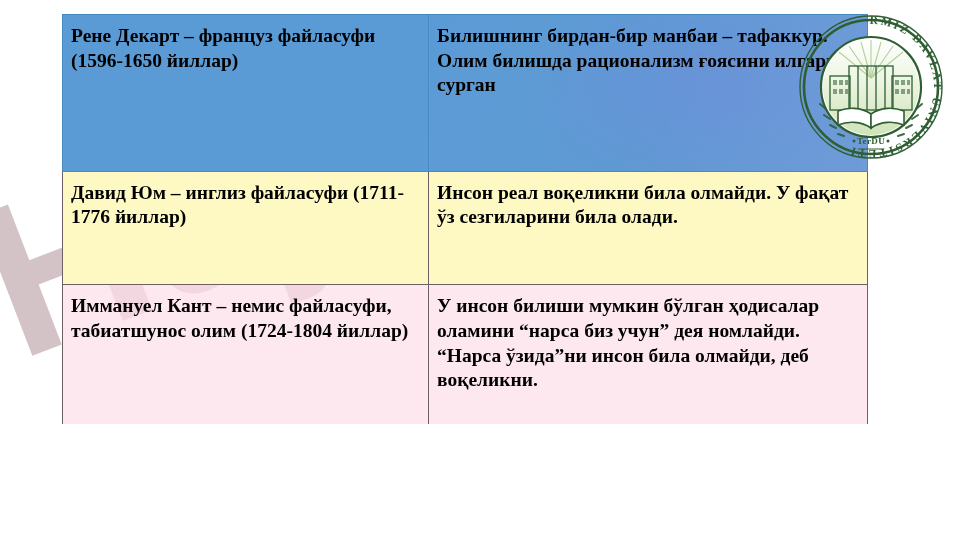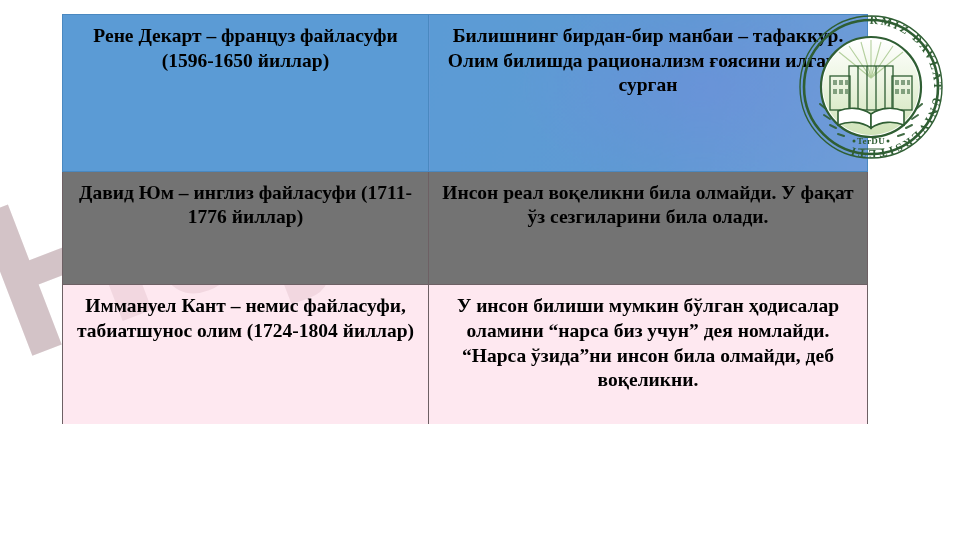--- a/index.html
+++ b/index.html
@@ -16,21 +16,20 @@
     position: relative;
   }
 
   .slide {
     position: absolute;
     inset: 0;
     width: 961px;
     height: 424px;
     background: #ffffff;
     overflow: hidden;
-    text-align: center;
   }
 
   
   .watermark-layer {
     position: absolute;
     inset: 0;
     overflow: hidden;
     pointer-events: none;
     z-index: 1;
   }
@@ -77,21 +76,21 @@
   }
   col.col-left  { width: 366px; }
   col.col-right { width: 439px; }
 
   
   tr.row-blue td {
     background: #5b9bd5;
     border-color: #4a88c0;
   }
   tr.row-pink td {
-    background: #737373;
+    background: #fef9c3;
     border-color: #6d6064;
   }
   tr.row-pink-light td {
     background: transparent;
     border-color: #6d6064;
   }
   
   tr.row-pink-light td.tint {
     background: rgba(253, 223, 234, 0.72);
   }

